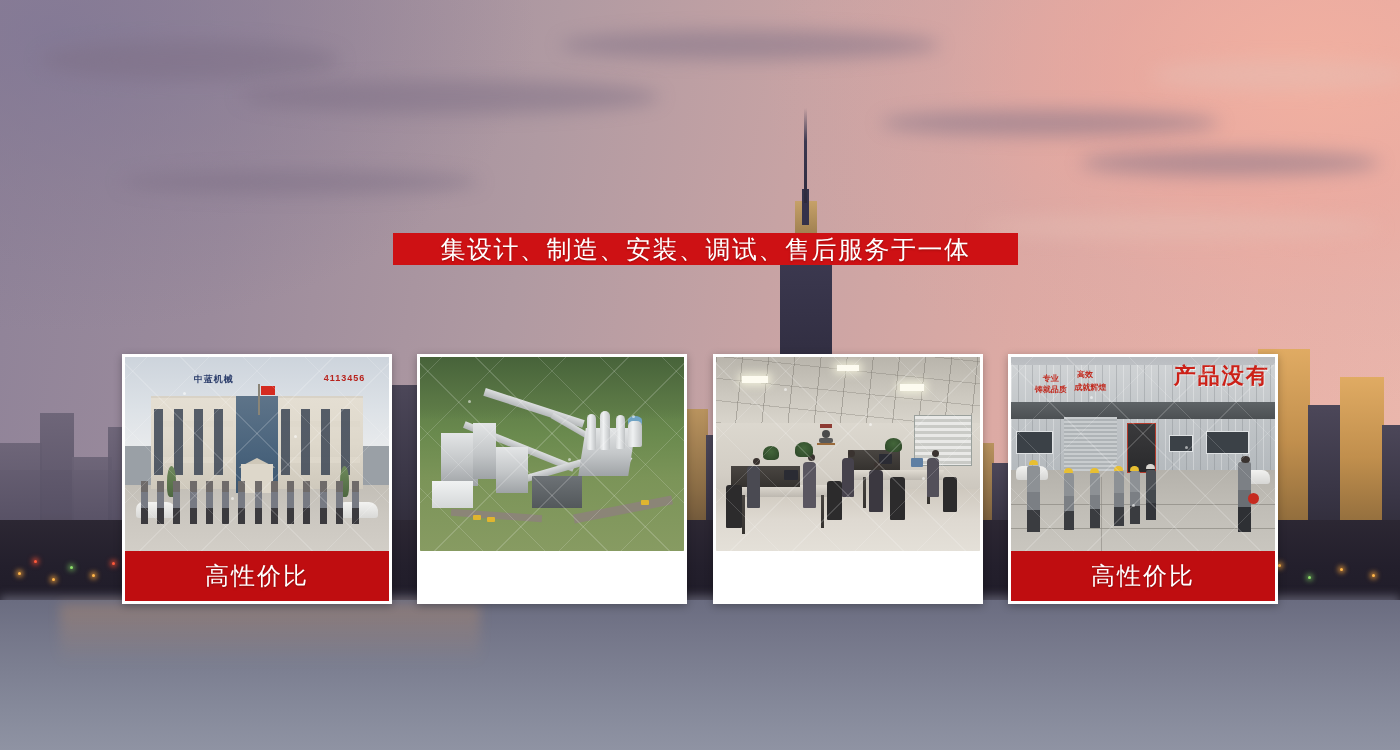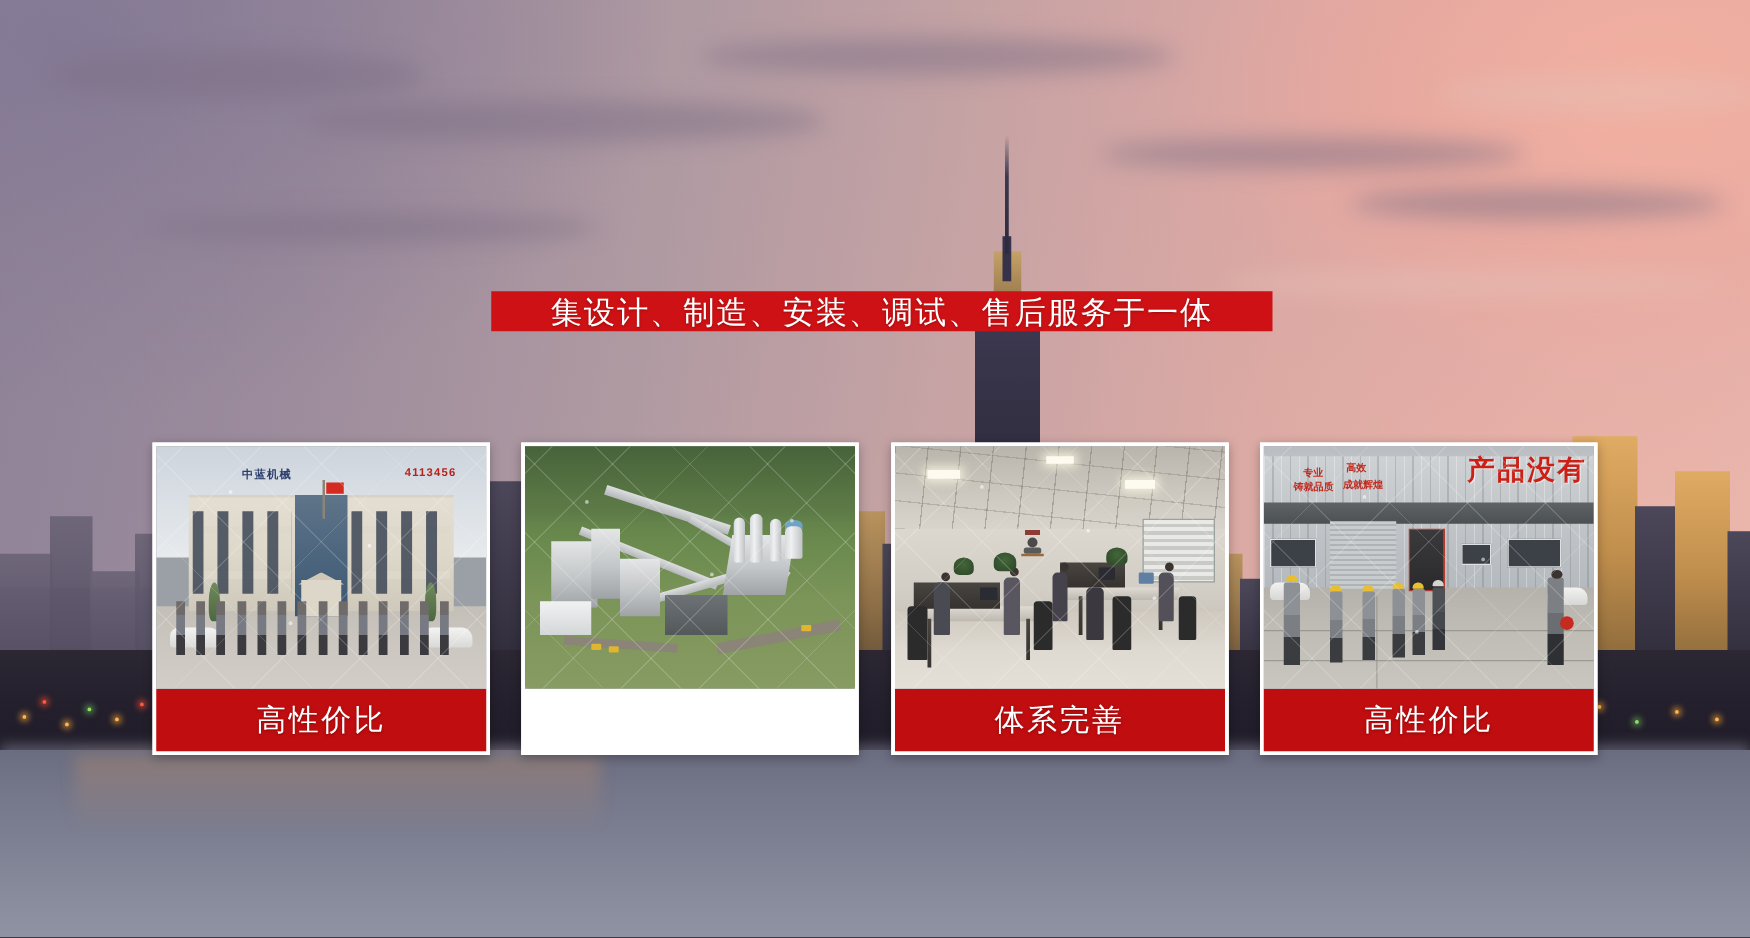--- a/index.html
+++ b/index.html
@@ -535,21 +535,20 @@
 
         <div class="c3-plant" style="left:18%; top:46%; width:16px; height:14px;"></div>
         <div class="c3-plant" style="left:30%; top:44%; width:18px; height:15px;"></div>
         <div class="c3-plant" style="left:64%; top:42%; width:17px; height:14px;"></div>
 
         <div class="wm"></div>
         <div class="wmdot" style="left:26%;top:16%;"></div>
         <div class="wmdot" style="left:58%;top:34%;"></div>
         <div class="wmdot" style="left:78%;top:62%;"></div>
       </div>
-      <div class="card-label">体系完善</div>
     </div>
 
     <div class="card">
       <div class="card-photo">
         <div class="c4-sky"></div>
         <div class="c4-wall"></div>
         <div class="c4-corr"></div>
         <div class="c4-band"></div>
         <div class="c4-ground"></div>
 

